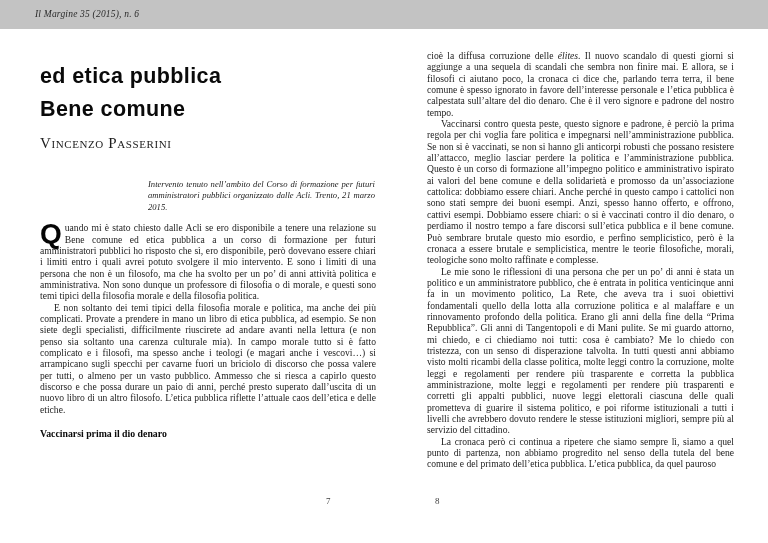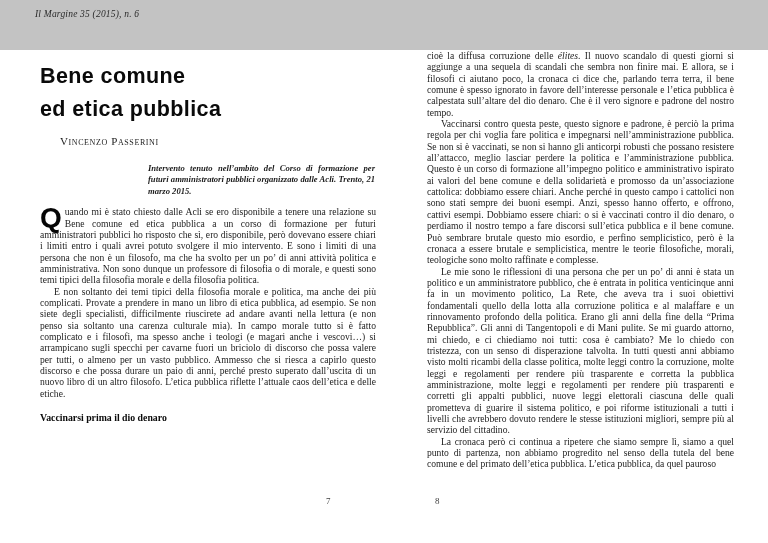--- a/index.html
+++ b/index.html
@@ -9,21 +9,21 @@
     height: 543px;
     background: #ffffff;
     overflow: hidden;
     font-family: "Liberation Serif", serif;
     color: #1c1c1c;
   }
   
   .header-band {
     position: absolute;
     left: 0; top: 0;
-    width: 768px; height: 50px;
+    width: 768px; height: 29px;
     background: #c3c3c3;
   }
   .header-band .journal {
     position: absolute;
     left: 35px; top: 9px;
     font-style: italic;
     font-size: 9.5px;
     color: #2b2b2b;
     letter-spacing: 0.2px;
   }
@@ -43,33 +43,31 @@
     font-family: "Liberation Sans", sans-serif;
     font-weight: bold;
     font-size: 21.5px;
     line-height: 33px;
     letter-spacing: 0.4px;
     color: #0a0a0a;
   }
   .author {
     margin-top: 9px;
     font-variant: small-caps;
-    font-size: 11px;
+    font-size: 15px;
     letter-spacing: 0.6px;
     color: #1c1c1c;
-    margin-left: 20px;
   }
   .intro-note {
-    margin: 16px 0 0 108px;
+    margin: 27px 0 0 108px;
     width: 227px;
     font-style: italic;
     font-size: 8.6px;
     line-height: 11.4px;
     text-align: justify;
-    font-weight: bold;
   }
   .body-par {
     margin: 0;
     font-size: 9.6px;
     line-height: 11.35px;
     text-align: justify;
   }
   .first-par { margin-top: 9px; }
   .indent { text-indent: 14px; }
   .dropcap {
@@ -102,22 +100,22 @@
 <body>
 
 <div id="screen">
 
   <div class="header-band">
     <span class="journal">Il Margine 35 (2015), n. 6</span>
   </div>
 
   <div class="page-left">
     <div class="article-title">
+      <div>ed etica pubblica</div>
       <div>Bene comune</div>
-      <div>ed etica pubblica</div>
     </div>
     <div class="author">Vincenzo Passerini</div>
     <p class="intro-note">Intervento tenuto nell’ambito del Corso di formazione per futuri amministratori pubblici organizzato dalle Acli. Trento, 21 marzo 2015.</p>
     <p class="body-par first-par"><span class="dropcap">Q</span><span>uando mi è stato chiesto dalle Acli se ero disponibile a tenere una relazione su Bene comune ed etica pubblica a un corso di formazione per futuri amministratori pubblici ho risposto che sì, ero disponibile, però dovevano essere chiari i limiti entro i quali avrei potuto svolgere il mio intervento. E sono i limiti di una persona che non è un filosofo, ma che ha svolto per un po’ di anni attività politica e amministrativa. Non sono dunque un professore di filosofia o di morale, e questi sono temi tipici della filosofia morale e della filosofia politica.</span></p>
     <p class="body-par indent">E non soltanto dei temi tipici della filosofia morale e politica, ma anche dei più complicati. Provate a prendere in mano un libro di etica pubblica, ad esempio. Se non siete degli specialisti, difficilmente riuscirete ad andare avanti nella lettura (e non penso sia soltanto una carenza culturale mia). In campo morale tutto si è fatto complicato e i filosofi, ma spesso anche i teologi (e magari anche i vescovi…) si arrampicano sugli specchi per cavarne fuori un briciolo di discorso che possa valere per tutti, o almeno per un vasto pubblico. Ammesso che si riesca a capirlo questo discorso e che possa durare un paio di anni, perché presto superato dall’uscita di un nuovo libro di un altro filosofo. L’etica pubblica riflette l’attuale caos dell’etica e delle etiche.</p>
     <h2 class="section-heading">Vaccinarsi prima il dio denaro</h2>
   </div>
 
   <div class="page-right">
     <p class="body-par"><span>cioè la diffusa corruzione delle </span><span class="em">élites</span><span>. Il nuovo scandalo di questi giorni si aggiunge a una sequela di scandali che sembra non finire mai. E allora, se i filosofi ci aiutano poco, la cronaca ci dice che, parlando terra terra, il bene comune è spesso ignorato in favore dell’interesse personale e l’etica pubblica è calpestata sull’altare del dio denaro. Che è il vero signore e padrone del nostro tempo.</span></p>

